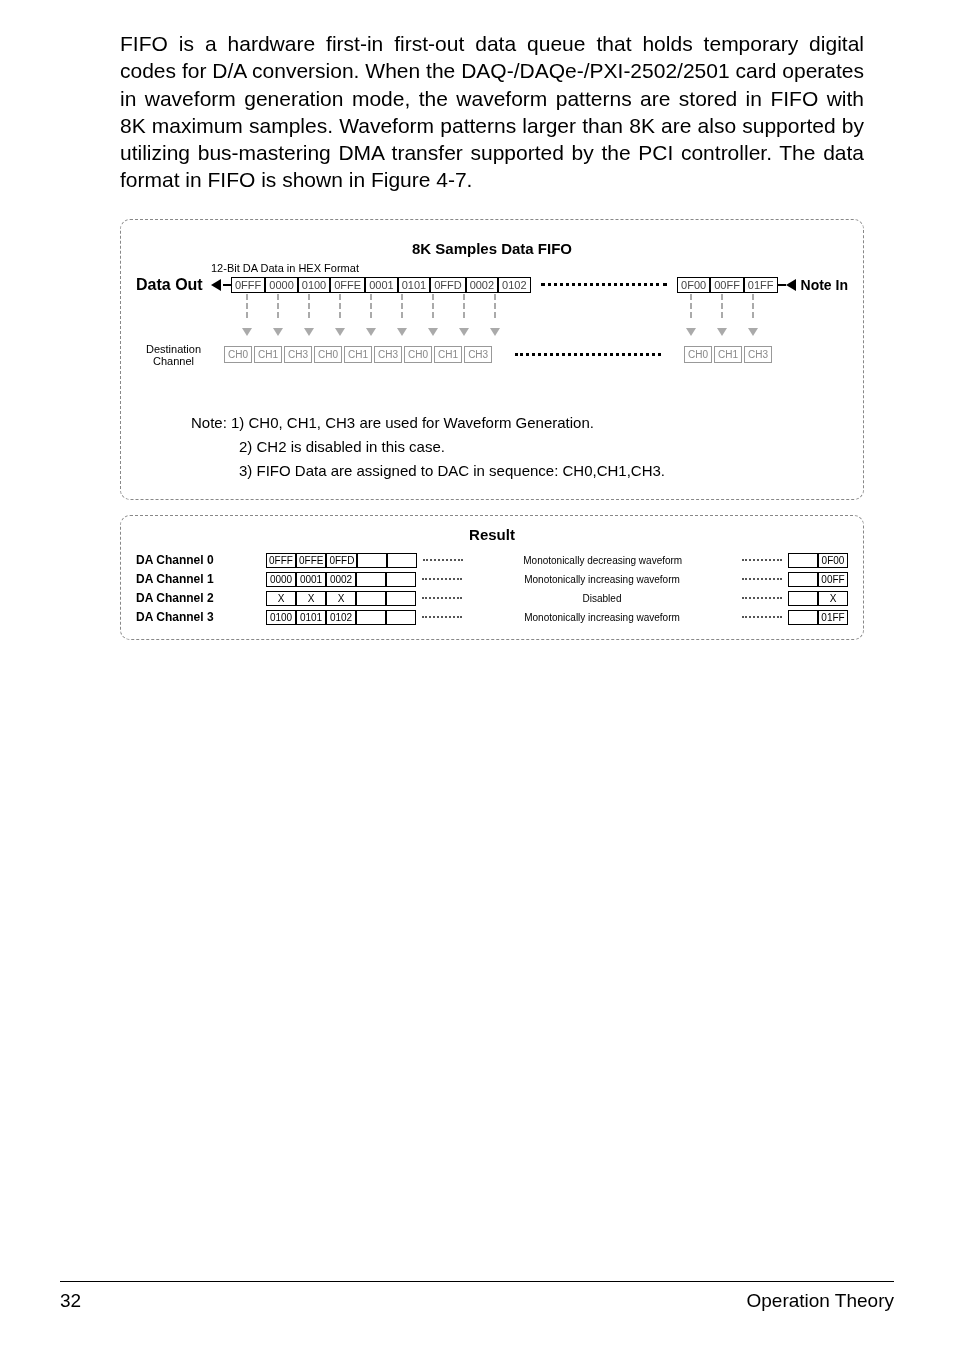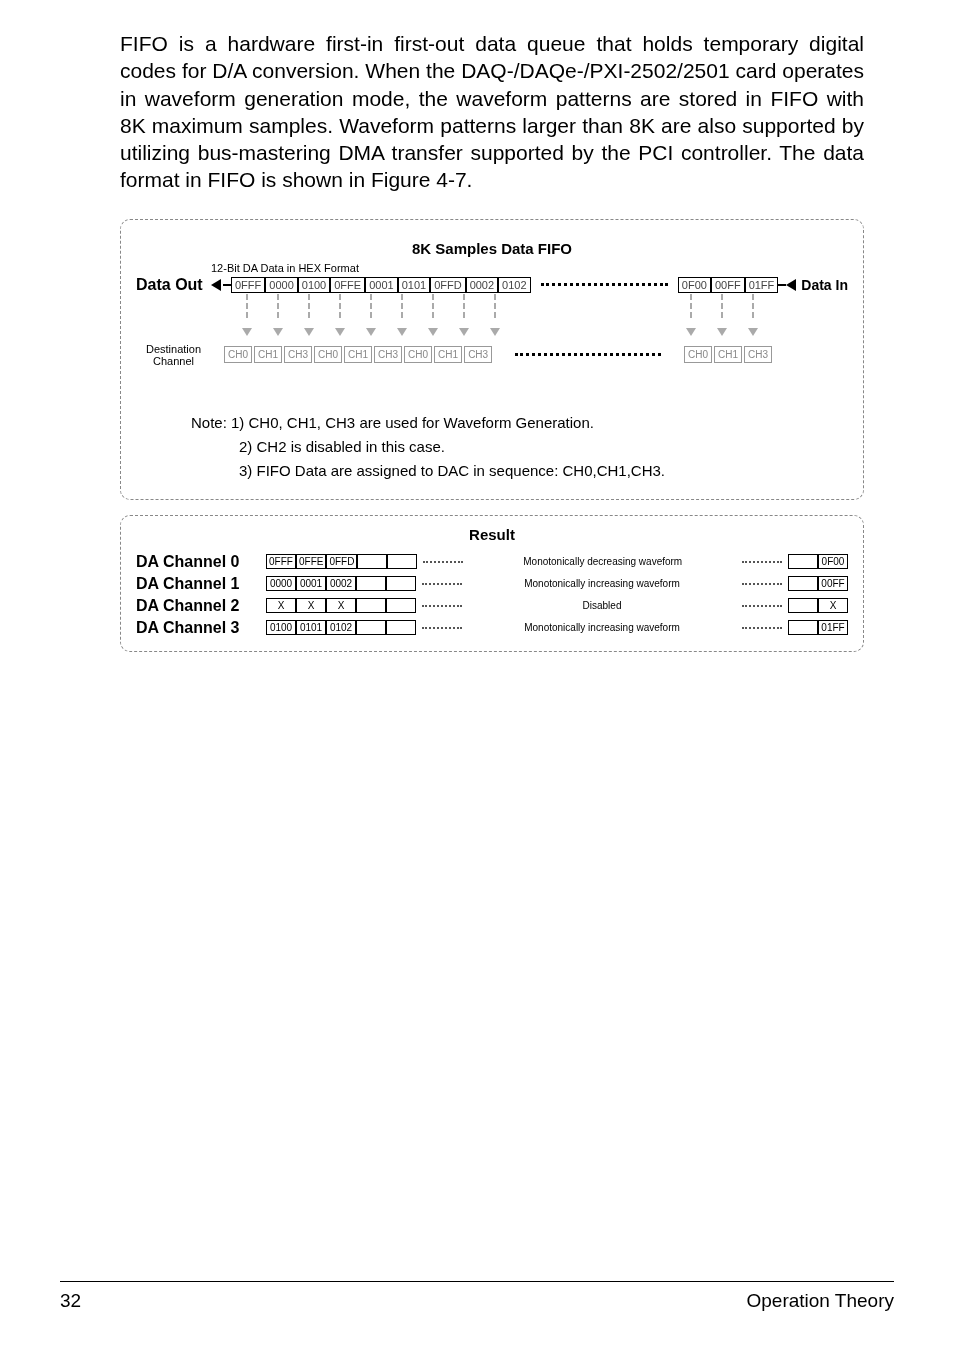--- a/index.html
+++ b/index.html
@@ -137,21 +137,21 @@
     margin-bottom: 10px;
   }
   .result-row {
     display: flex;
     align-items: center;
     margin-bottom: 4px;
     font-size: 12px;
   }
   .result-label {
     width: 110px;
-    font-size: 16px;
+    font-size: 12px;
     font-weight: bold;
   }
   .rcell {
     border: 1px solid #000;
     font-size: 10px;
     min-width: 30px;
     text-align: center;
     padding: 1px 2px;
     background: #fff;
   }
@@ -214,21 +214,21 @@
             <div class="cell">0102</div>
           </div>
         <div class="dots"></div>
         <div id="fifo-right" style="display:flex">
             <div class="cell">0F00</div>
             <div class="cell">00FF</div>
             <div class="cell">01FF</div>
           </div>
         <div class="arrow-line"></div>
         <div class="arrow-left"></div>
-        <div class="datain-label">Data In</div>
+        <div class="datain-label">Note In</div>
       </div>
 
       <div style="display:flex; margin-left:95px;">
         <div id="dashes-left" style="display:flex">
             <div style="width: 31px; text-align: center;"><span class="dashed-v"></span></div>
             <div style="width: 31px; text-align: center;"><span class="dashed-v"></span></div>
             <div style="width: 31px; text-align: center;"><span class="dashed-v"></span></div>
             <div style="width: 31px; text-align: center;"><span class="dashed-v"></span></div>
             <div style="width: 31px; text-align: center;"><span class="dashed-v"></span></div>
             <div style="width: 31px; text-align: center;"><span class="dashed-v"></span></div>

